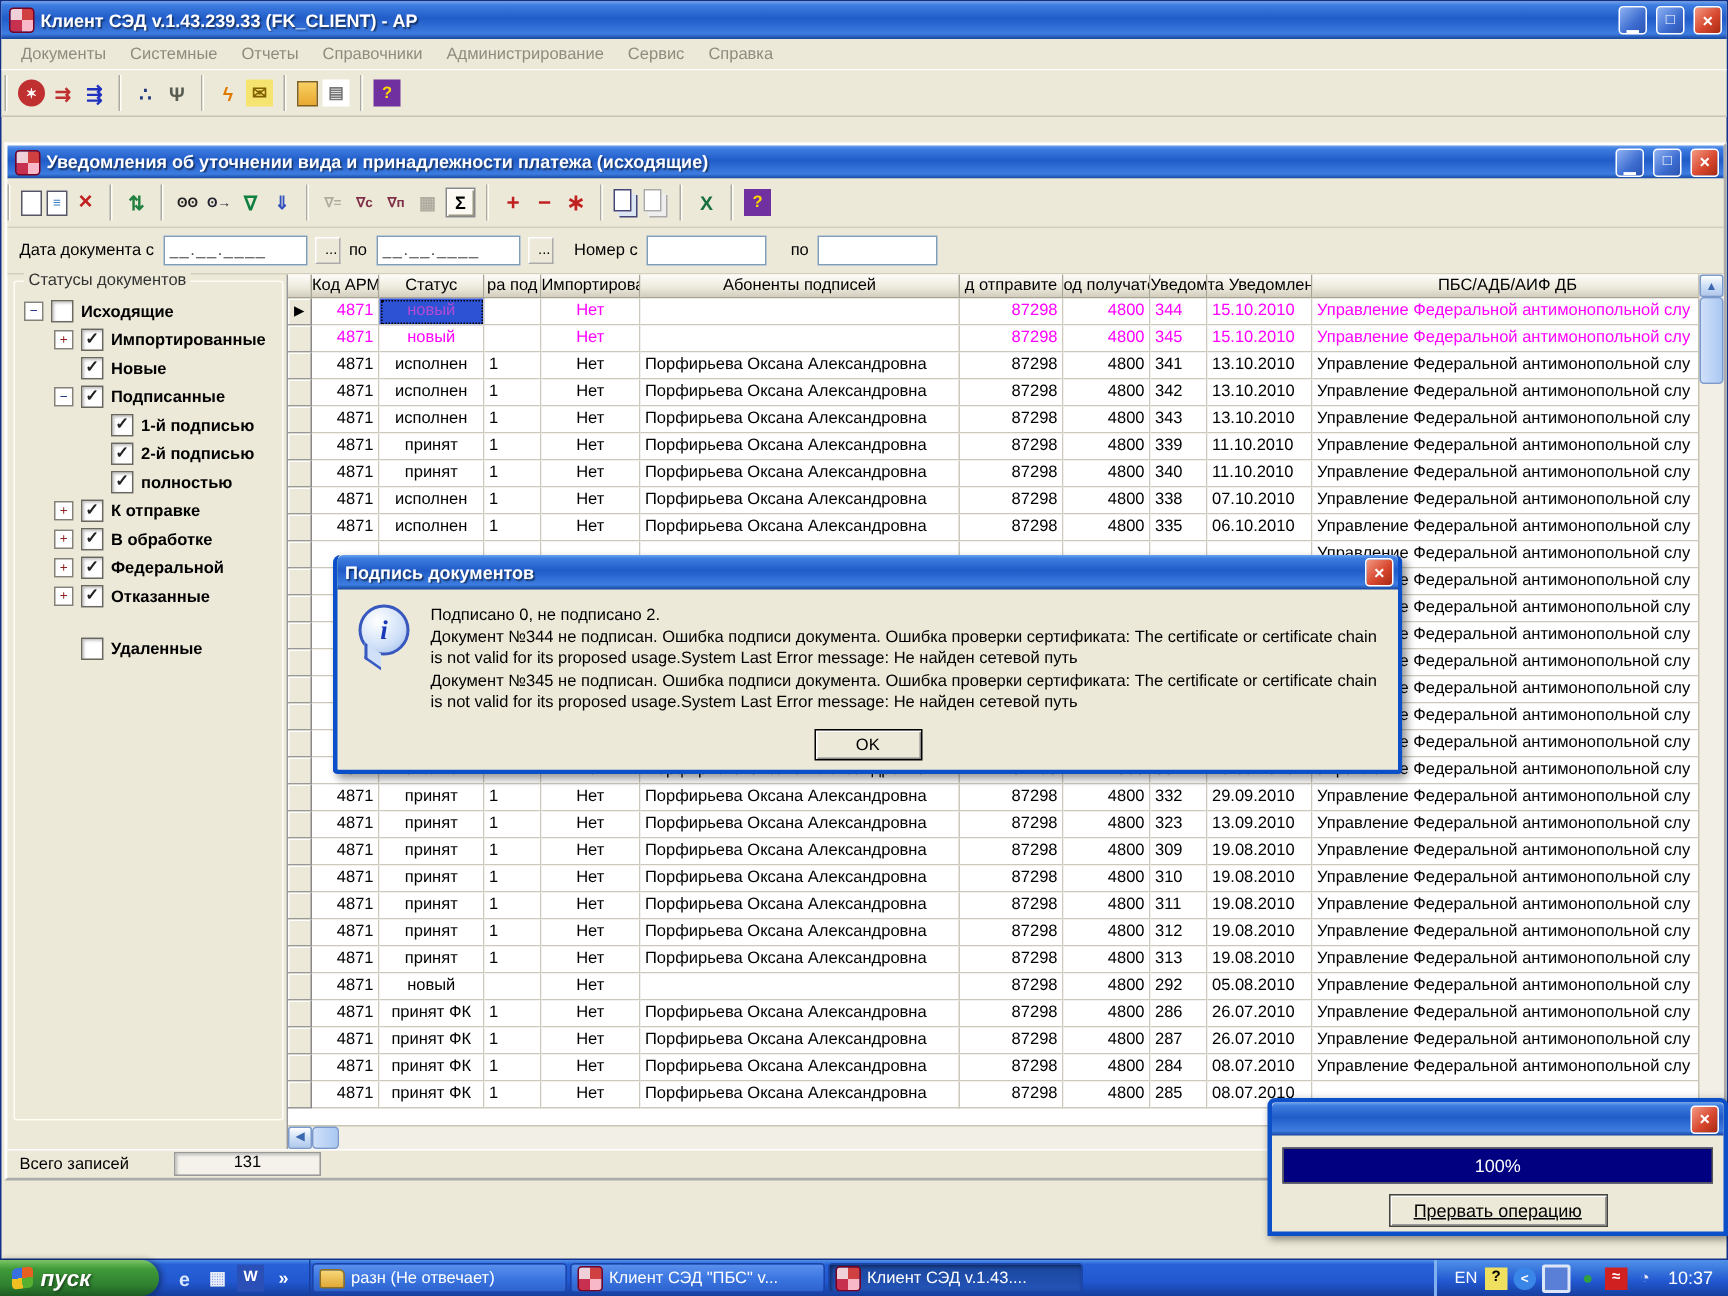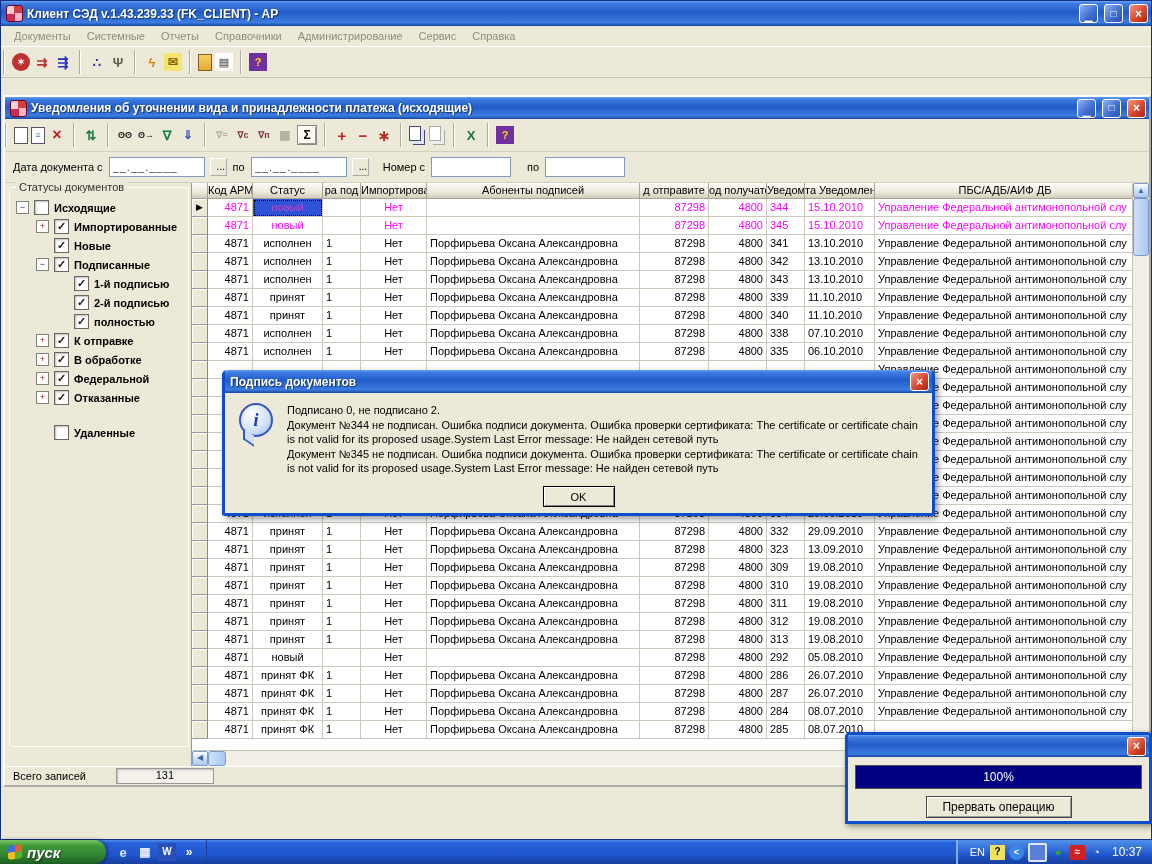--- a/index.html
+++ b/index.html
@@ -119,21 +119,21 @@
     font:11px "Liberation Sans",sans-serif;}
   
   #progress-win{position:absolute;left:845px;top:732px;width:307px;height:92px;
     border:3px solid #0b50c8;border-radius:5px 5px 0 0;background:#ECE9D8;
     box-shadow:2px 2px 6px #0007;box-sizing:border-box;z-index:50;}
   #progress-win .xp-title{border-radius:3px 3px 0 0;}
   #pbar{margin:8px 7px 0;height:22px;background:#000080;border:1px solid #555;
     color:#fff;display:flex;align-items:center;justify-content:center;font-size:12px;}
   #pcancel{display:block;margin:7px auto 0;width:146px;height:22px;background:#ECE9D8;
     border:1px solid #444;box-shadow:inset 1px 1px 0 #fff,inset -1px -1px 0 #999;
-    font:12px "Liberation Sans",sans-serif;}
+    font:12px "Liberation Sans",sans-serif;text-decoration:underline;}
   
   #taskbar{position:absolute;left:0;top:840px;width:1152px;height:24px;display:flex;align-items:stretch;
     background:linear-gradient(180deg,#4f91e8 0%,#2862d8 12%,#2157d0 60%,#163f9e 100%);}
   #start-btn{width:98px;display:flex;align-items:center;gap:5px;padding-left:8px;
     background:linear-gradient(180deg,#7cc464 0%,#3f9a38 25%,#2f8030 70%,#1e5c22 100%);
     border-radius:0 12px 12px 0;color:#fff;font:bold italic 15px "Liberation Sans",sans-serif;
     text-shadow:1px 1px 2px #0008;box-shadow:2px 0 4px #0006;}
   #quick-launch{display:flex;align-items:center;gap:4px;padding:0 8px;border-right:1px solid #1a3f9a;}
   .task{display:flex;align-items:center;gap:4px;width:160px;margin:2px 1px;padding:0 4px;
     border-radius:3px;background:linear-gradient(#5a90ec,#3a74e0 55%,#2d62cc);
@@ -793,20 +793,34 @@
   <div id="start-btn">
     <span class="ic flag"></span>
     <span>пуск</span>
   </div>
   <div id="quick-launch">
       <span class="ic" style="color: rgb(216, 232, 255); font-size: 13px;">e</span>
       <span class="ic" style="color: rgb(232, 236, 248); font-size: 12px;">▦</span>
       <span class="ic" style="color: rgb(255, 255, 255); background: rgb(42, 80, 184); font-size: 10px;">W</span>
       <span class="ic" style="color: rgb(255, 255, 255); font-size: 12px;">»</span>
     </div>
+  <div id="task-buttons" style="display:flex;">
+      <div class="task">
+        <span class="ic fold"></span>
+        <span class="task-label">разн (Не отвечает)</span>
+      </div>
+      <div class="task">
+        <span class="ic sed"></span>
+        <span class="task-label">Клиент СЭД "ПБС" v...</span>
+      </div>
+      <div class="task active">
+        <span class="ic sed"></span>
+        <span class="task-label">Клиент СЭД v.1.43....</span>
+      </div>
+    </div>
   <div id="tray">
     <span>EN</span>
     <span id="tray-icons" style="display:flex;gap:4px;align-items:center;">
         <span class="ic" style="color: rgb(0, 0, 0); background: rgb(240, 224, 96); font-size: 10px;">?</span>
         <span class="ic round" style="color: rgb(255, 255, 255); background: rgb(58, 134, 232); font-size: 9px;">&lt;</span>
         <span class="ic mon"></span>
         <span class="ic" style="color: rgb(48, 160, 64); font-size: 12px;">●</span>
         <span class="ic" style="color: rgb(255, 255, 255); background: rgb(208, 32, 32); font-size: 10px;">≈</span>
         <span class="ic" style="color: rgb(232, 232, 244); font-size: 11px;">◔</span>
       </span>

